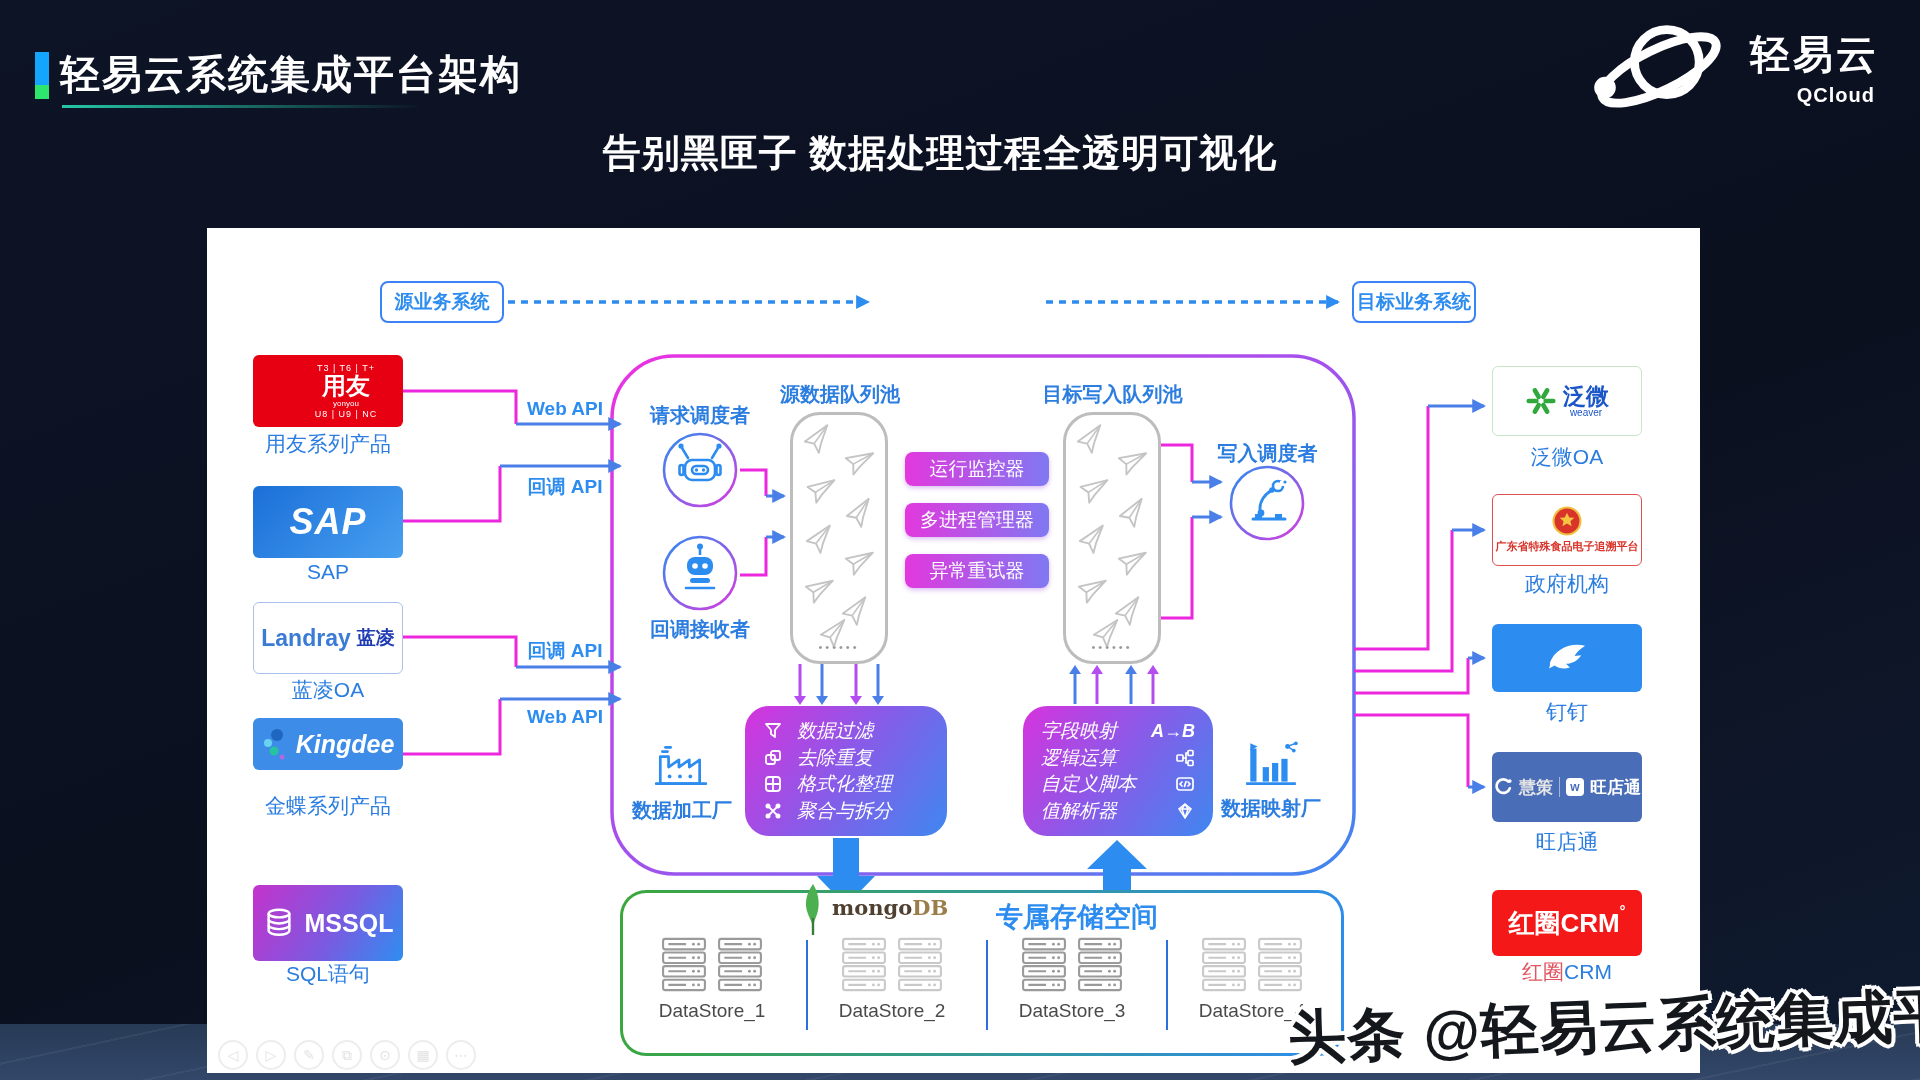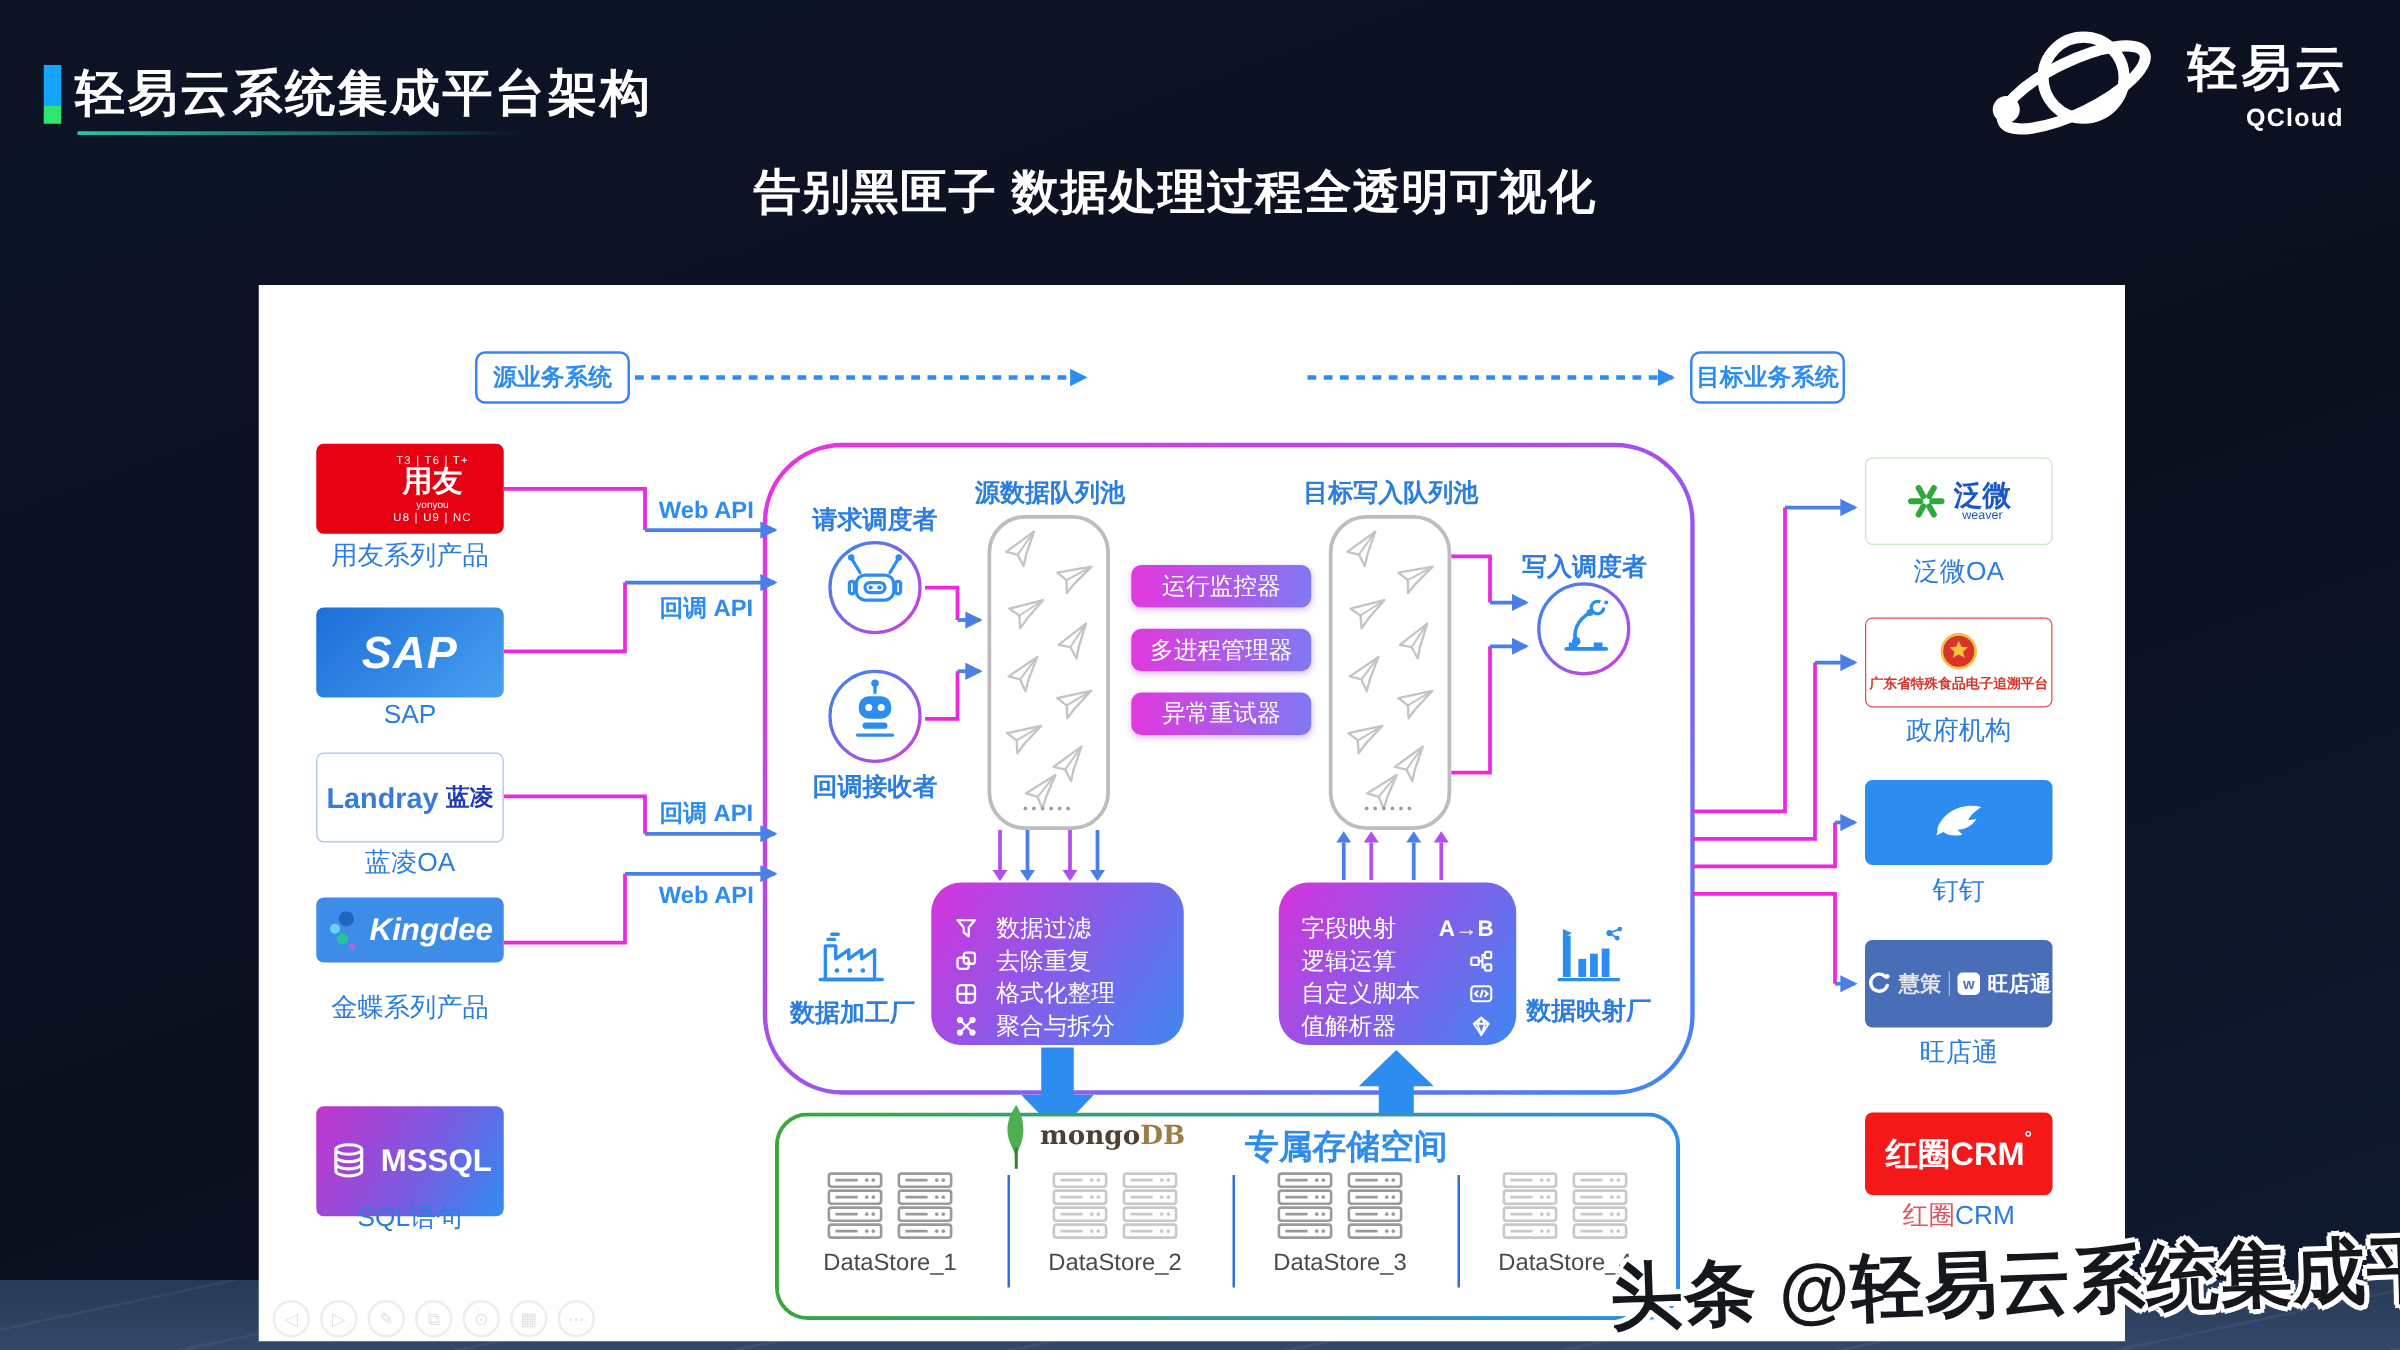--- a/index.html
+++ b/index.html
@@ -40,21 +40,21 @@
   .api-lbl { color:#2d8cf0; font-size:19px; font-weight:600; width:120px; text-align:center; }
   .q-label { color:#2b7de0; font-size:20px; font-weight:600; text-align:center; }
   .queue { border:3px solid #bdbdbd; border-radius:30px; background:#fff; }
   .plane { position:absolute; width:32px; height:32px; color:#c4c4c4; }
   .q-dots { position:absolute; left:0; right:0; bottom:8px; text-align:center; color:#9a9a9a;
             font-size:11px; letter-spacing:3px; }
   .badge { position:absolute; left:905px; width:144px; height:34px; border-radius:8px;
     background:linear-gradient(90deg,#e238dd,#8078f2); color:#fff; font-size:19px; font-weight:500;
     display:flex; align-items:center; justify-content:center; box-shadow:0 2px 5px rgba(150,60,220,.35); }
   .gbox { background:linear-gradient(125deg,#d633dd 0%,#8a5ae8 48%,#3f87f0 100%);
-          border-radius:24px; color:#fff; padding:24px 18px; display:flex; flex-direction:column; justify-content:space-between; }
+          border-radius:24px; color:#fff; padding:12px 18px; display:flex; flex-direction:column; justify-content:space-between;font-style:italic; }
   .grow { display:flex; align-items:center; gap:14px; font-size:19px; font-weight:500; }
   .gi { width:20px; height:20px; flex:0 0 auto; }
   .circle-node { width:80px; height:80px; }
 
   
   #mongo-band { left:620px; top:890px; width:724px; height:166px; border-radius:26px;
     border:3px solid transparent;
     background:linear-gradient(#fff,#fff) padding-box, linear-gradient(100deg,#3aa83a,#2d8cf0) border-box; }
   .store-group { position:absolute; top:936px; width:164px; text-align:center; }
   .racks { display:flex; justify-content:center; gap:10px; }
@@ -223,21 +223,21 @@
     <svg width="26" height="34" viewBox="0 0 26 34">
       <circle cx="15" cy="8" r="6" fill="#1f66c0"></circle>
         <circle cx="6" cy="16" r="4" fill="#69d2f1"></circle>
       <circle cx="12" cy="24" r="4.5" fill="#27c2a0"></circle>
         <circle cx="20" cy="30" r="2.5" fill="#b06ae0"></circle>
     </svg>
     <span style="color:#fff;font-size:25px;font-weight:800;font-style:italic;">Kingdee</span>
   </div>
   <div class="abs cap z2" style="left:233px;top:792px;width:190px;">金蝶系列产品</div>
 
-  <div class="abs logo-box z2" style="left:253px;top:885px;width:150px;height:88px;background:linear-gradient(120deg,#c433cc,#7a5ae0 55%,#2f8ef0);gap:10px;">
+  <div class="abs logo-box z2" style="left:253px;top:885px;width:150px;height:76px;background:linear-gradient(120deg,#c433cc,#7a5ae0 55%,#2f8ef0);gap:10px;">
     <svg width="32" height="34" viewBox="0 0 34 34">
       <g stroke="#fff" stroke-width="2.6" fill="none">
         <ellipse cx="17" cy="7" rx="11" ry="4"></ellipse>
         <path d="M6,7 V25 a11,4.5 0 0 0 22,0 V7"></path>
         <path d="M6,13 a11,4.5 0 0 0 22,0"></path>
           <path d="M6,19 a11,4.5 0 0 0 22,0"></path>
       </g>
     </svg>
     <span style="color:#fff;font-size:25px;font-weight:700;">MSSQL</span>
   </div>

